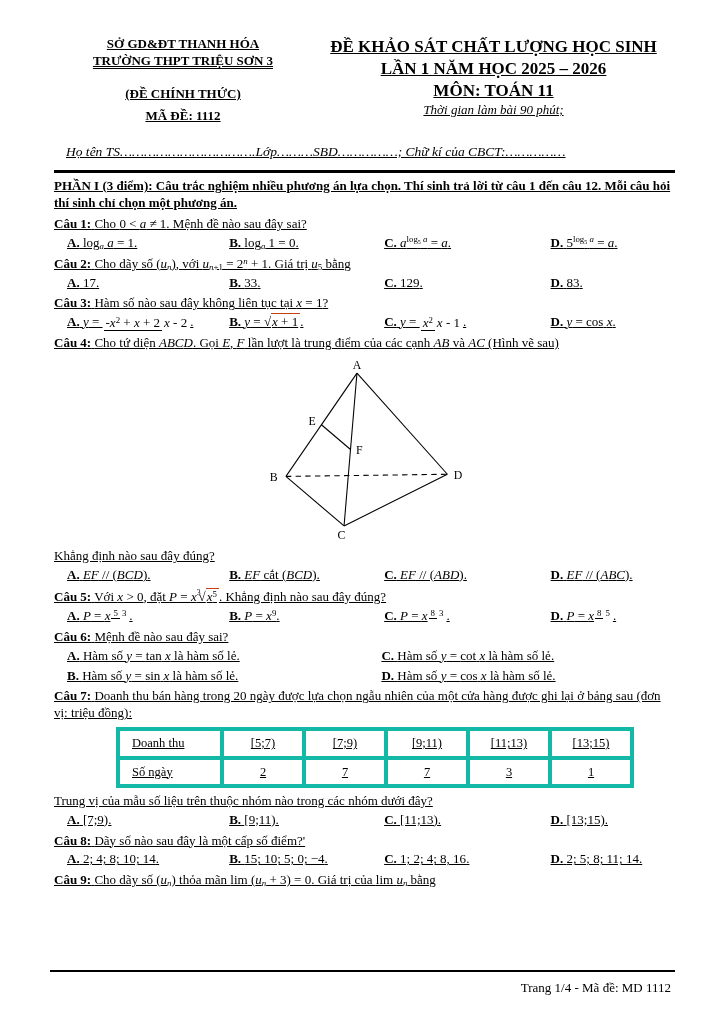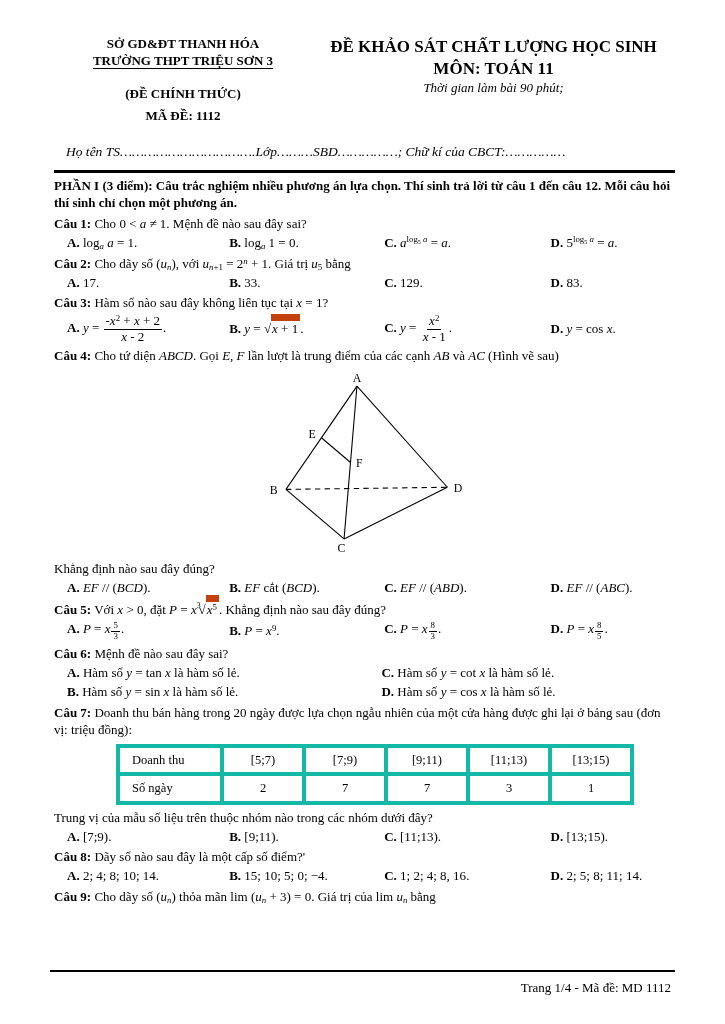--- a/index.html
+++ b/index.html
@@ -1,19 +1,19 @@
 <!DOCTYPE html>
 <html><head>
 <meta charset="utf-8">
 <style>
   *{box-sizing:border-box;margin:0;padding:0;}
   html,body{background:#ffffff;}
   body{font-family:"Liberation Serif",serif;color:#000;}
   .page{width:725px;height:1024px;margin:0 auto;background:#fff;position:relative;
-        padding:36px 50px 26px 54px;font-size:13px;line-height:1.3;overflow:hidden;}
+        padding:36px 50px 26px 54px;font-size:13px;line-height:1.3;overflow:hidden;text-decoration:underline;}
 
   
   .header{display:flex;align-items:flex-start;}
   .header-left{width:258px;text-align:center;}
   .header-right{flex:1;text-align:center;}
   .hl-dept,.hl-school{font-weight:bold;font-size:13px;}
   .hl-school{text-decoration:underline;text-underline-offset:3px;}
   .hl-official{font-weight:bold;margin-top:16px;}
   .hl-code{font-weight:bold;margin-top:5px;}
   .hr-title,.hr-round,.hr-subject{font-weight:bold;font-size:17px;}
@@ -31,28 +31,28 @@
   .options.cols2{grid-template-columns:1.03fr 1fr;row-gap:3px;}
   .opt{white-space:nowrap;}
   .opt-label{font-weight:bold;}
 
   
   .math{font-family:"Liberation Serif",serif;}
   .math i{font-style:italic;}
   .fn{font-style:normal;}
   sub{font-size:0.68em;vertical-align:-0.25em;line-height:0;}
   sup{font-size:0.68em;vertical-align:0.5em;line-height:0;}
-  .frac{display:inline-flex;flex-direction:column;align-items:center;vertical-align:middle;
+  .frac{display:inline-flex;flex-direction:row;align-items:center;vertical-align:middle;
         text-align:right;line-height:1.1;margin:0 1px;}
   .frac .fnum{border-bottom:1px solid #000;padding:0 2px;}
   .frac .fden{padding:0 2px;}
   sup .frac{vertical-align:baseline;}
   .sqrt{white-space:nowrap;}
   .sqrt .rad{font-style:normal;}
-  .sqrt .rcand{border-top:7px solid #c2410c;padding:0 2px 0 1px;}
+  .sqrt .rcand{border-top:1px solid #c2410c;padding:0 2px 0 1px;}
   .sqrt .ridx{font-size:0.6em;vertical-align:0.8em;margin-right:-2px;}
 
   
   .figure-wrap{text-align:center;margin:6px 0 2px;}
   .fig line{stroke:#000;stroke-width:1;}
   .fig .dashed{stroke-dasharray:5,4;}
   .fig text{font-family:"Liberation Serif",serif;font-size:11px;fill:#000;}
 
   
   .freq-table{border-collapse:collapse;margin:5px 0 5px 62px;}
@@ -70,20 +70,21 @@
 
   <div class="header">
     <div class="header-left">
       <div class="hl-dept">SỞ GD&amp;ĐT THANH HÓA</div>
       <div class="hl-school">TRƯỜNG THPT TRIỆU SƠN 3</div>
       <div class="hl-official">(ĐỀ CHÍNH THỨC)</div>
       <div class="hl-code">MÃ ĐỀ: 1112</div>
     </div>
     <div class="header-right">
       <div class="hr-title">ĐỀ KHẢO SÁT CHẤT LƯỢNG HỌC SINH</div>
+      <div class="hr-round">LẦN 1 NĂM HỌC 2025 – 2026</div>
       <div class="hr-subject">MÔN: TOÁN 11</div>
       <div class="hr-duration">Thời gian làm bài 90 phút;</div>
     </div>
   </div>
 
   <div class="candidate">Họ tên TS…………………………….Lớp………SBD……………; Chữ kí của CBCT:……………</div>
 
   <hr class="rule">
 
   <div class="part-heading">PHẦN I (3 điểm): Câu trắc nghiệm nhiều phương án lựa chọn. Thí sinh trả lời từ câu 1 đến câu 12. Mỗi câu hỏi thí sinh chỉ chọn một phương án.</div>

